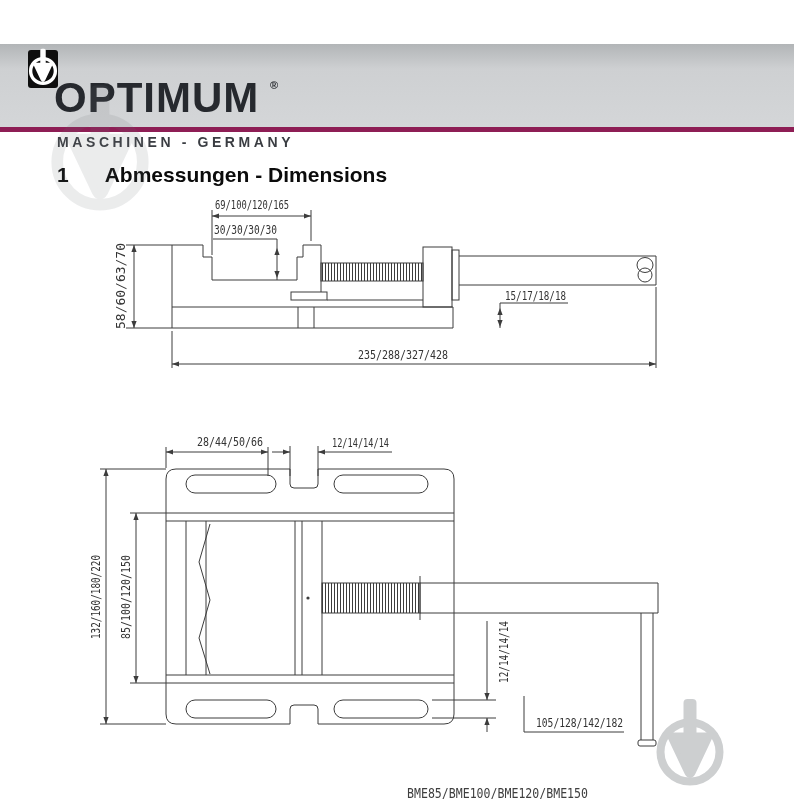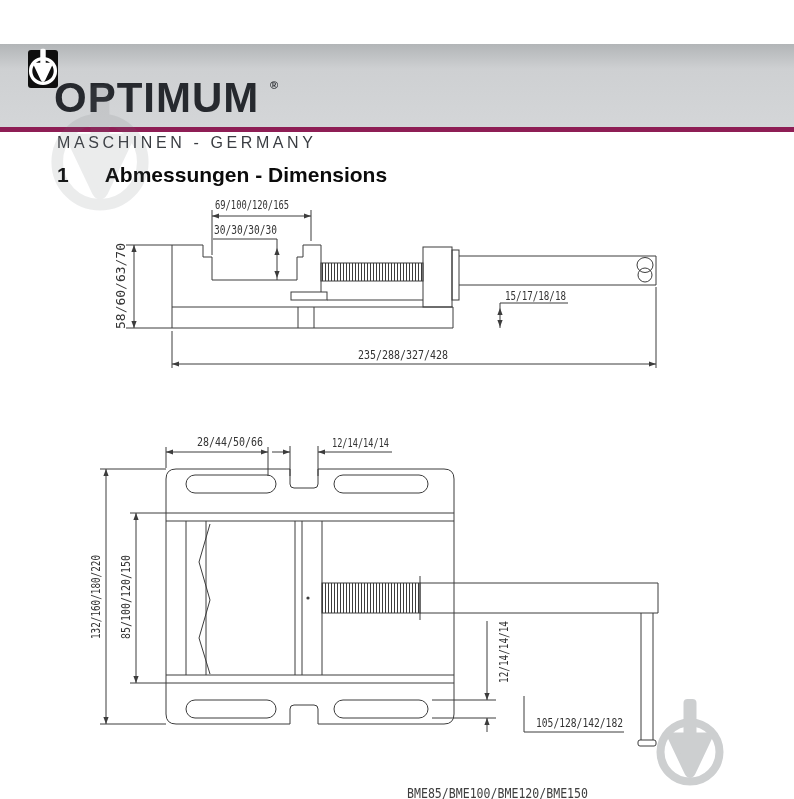--- a/index.html
+++ b/index.html
@@ -5,21 +5,21 @@
   html,body{margin:0;padding:0;background:#fff;}
   .page{position:relative;width:794px;height:799px;background:#ffffff;overflow:hidden;
         font-family:"Liberation Sans",sans-serif;margin-top:44px;}
   .banner{position:absolute;left:0;top:0;width:794px;height:83px;
           background:linear-gradient(180deg,#b2b5b7 0%,#c9cccе 14%,#ced0d2 30%,#d4d6d8 100%);
           background:linear-gradient(180deg,#b2b5b7 0%,#ced0d2 30%,#d4d6d8 100%);}
   .logo{position:absolute;left:54px;top:30px;font-size:42px;font-weight:700;
         letter-spacing:1px;color:#26292e;white-space:nowrap;}
   .reg{position:absolute;left:270px;top:35px;font-size:11px;font-weight:700;color:#26292e;}
   .brandbar{position:absolute;left:0;top:83px;width:794px;height:5px;background:#8e1e55;}
-  .tagline{position:absolute;left:57px;top:90px;font-size:16px;font-weight:400;
+  .tagline{position:absolute;left:57px;top:90px;font-size:14px;font-weight:700;
            letter-spacing:3.6px;color:#3a3d42;white-space:nowrap;}
   .heading{position:absolute;left:57px;top:119px;font-size:21px;font-weight:700;color:#0b0b0b;
            white-space:nowrap;}
   .heading .title{margin-left:36px;}
   svg.overlay{position:absolute;left:0;top:0;width:794px;height:799px;}
   .dimtxt{font-family:"DejaVu Sans Mono",monospace;font-size:12px;fill:#333333;}
   .captxt{font-family:"DejaVu Sans Mono",monospace;font-size:14px;fill:#3f3f3f;}
 </style>
 </head>
 <body>

